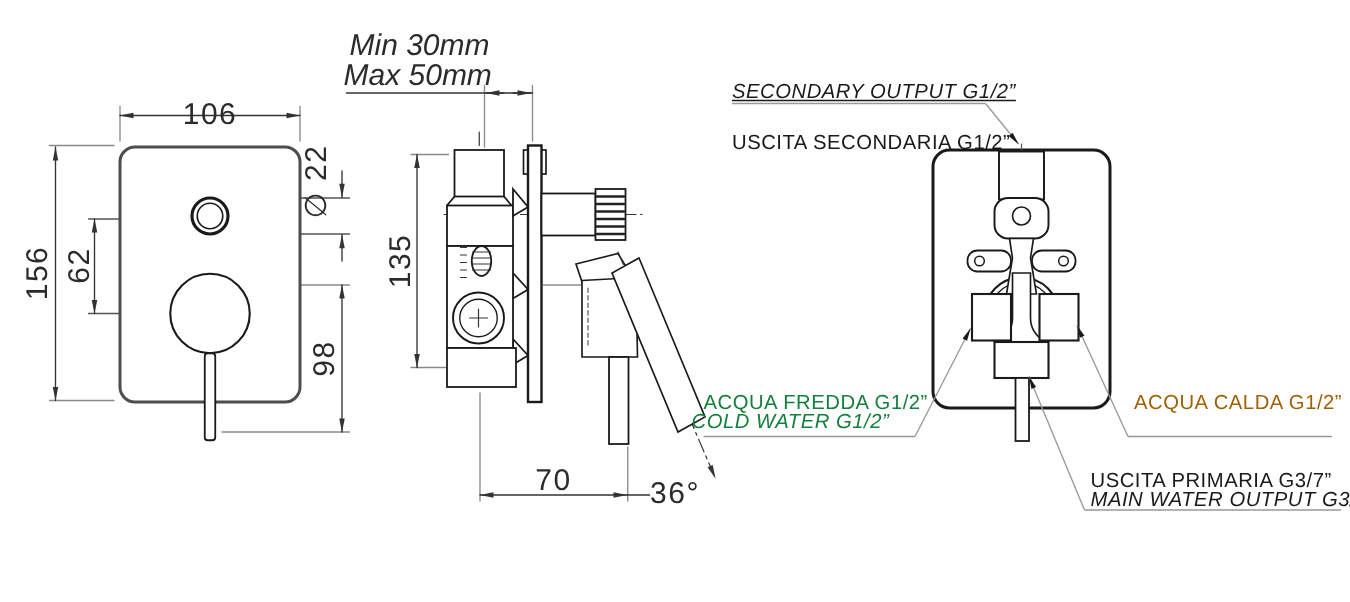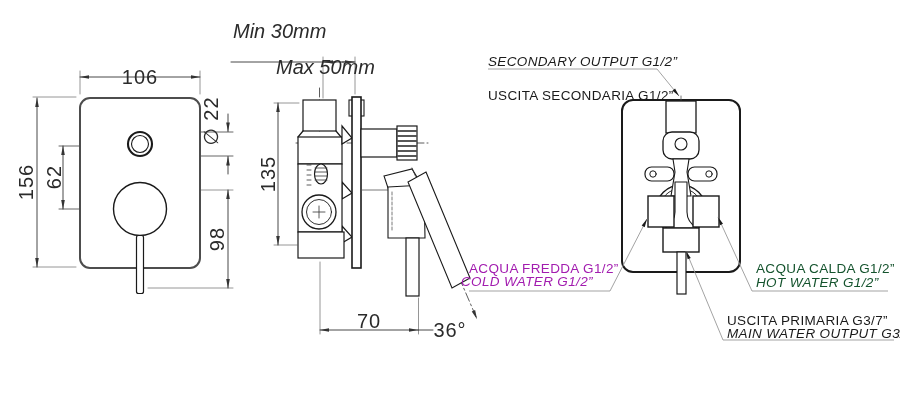--- a/index.html
+++ b/index.html
@@ -5,22 +5,22 @@
   html,body{margin:0;padding:0;background:#fff;}
   #stage{position:relative;width:900px;height:401px;background:#fff;overflow:hidden;
          font-family:"Liberation Sans",sans-serif;}
   #stage svg{position:absolute;left:0;top:0;}
   .txt{position:absolute;white-space:nowrap;color:#2b2b2b;}
   .dim{font-size:20px;letter-spacing:1px;transform:translate(-50%,-50%);}
   .dimv{font-size:20px;letter-spacing:1px;transform:translate(-50%,-50%) rotate(-90deg);}
   .mm{font-size:20px;transform:translate(0,-50%);font-style:italic;}
   .lbl{font-size:13.5px;letter-spacing:.35px;transform:translate(0,-50%);color:#1a1a1a;}
   .it{font-style:italic;}
-  .cold{color:#a21caf;}
-  .hot{color:#14532d;}
+  .cold{color:#15803d;}
+  .hot{color:#a16207;}
 </style>
 </head>
 <body>
 
 <div id="stage">
 
 <svg width="900" height="401" viewBox="0 0 900 401">
   <defs>
     <marker id="ad" viewBox="0 0 12 6" refX="11.3" refY="3" markerWidth="11" markerHeight="5" markerUnits="userSpaceOnUse" orient="auto-start-reverse">
       <path d="M0.5,0.8 L11.5,3 L0.5,5.2 Z" fill="#333"></path>
@@ -169,26 +169,25 @@
   </g>
 </svg>
 
 <div class="txt dim" style="left:140px;top:67px;margin-top:10px;">106</div>
 <div class="txt dimv" style="left:26px;top:182px;">156</div>
 <div class="txt dimv" style="left:54px;top:177px;">62</div>
 <div class="txt dimv" style="left:211px;top:121px;">∅ 22</div>
 <div class="txt dimv" style="left:217px;top:239px;">98</div>
 <div class="txt dimv" style="left:268px;top:174px;">135</div>
 <div class="txt mm" style="left:233px;top:31px;">Min 30mm</div>
-<div class="txt mm" style="left:229px;top:67px;margin-left:47px;">Max 50mm</div>
+<div class="txt mm" style="left:229px;top:51px;">Max 50mm</div>
 <div class="txt dim" style="left:369px;top:321px;">70</div>
 <div class="txt dim" style="left:450px;top:330px;">36°</div>
 
 <div class="txt lbl" style="left:488px;top:47px;margin-top:48px;">USCITA SECONDARIA G1/2”</div>
-<div class="txt lbl it" style="left:488px;top:61px;">SECONDARY OUTPUT G1/2”</div>
+<div class="txt lbl it" style="left:488px;top:61px;text-decoration:underline;">SECONDARY OUTPUT G1/2”</div>
 <div class="txt lbl cold" style="left:469px;top:268px;">ACQUA FREDDA G1/2”</div>
 <div class="txt lbl cold it" style="left:461px;top:281px;">COLD WATER G1/2”</div>
 <div class="txt lbl hot" style="left:756px;top:268px;">ACQUA CALDA G1/2”</div>
-<div class="txt lbl hot it" style="left:756px;top:282px;">HOT WATER G1/2”</div>
 <div class="txt lbl" style="left:727px;top:320px;">USCITA PRIMARIA G3/7”</div>
 <div class="txt lbl it" style="left:727px;top:333px;">MAIN WATER OUTPUT G3/4”</div>
 
 </div>
 
 </body></html>

